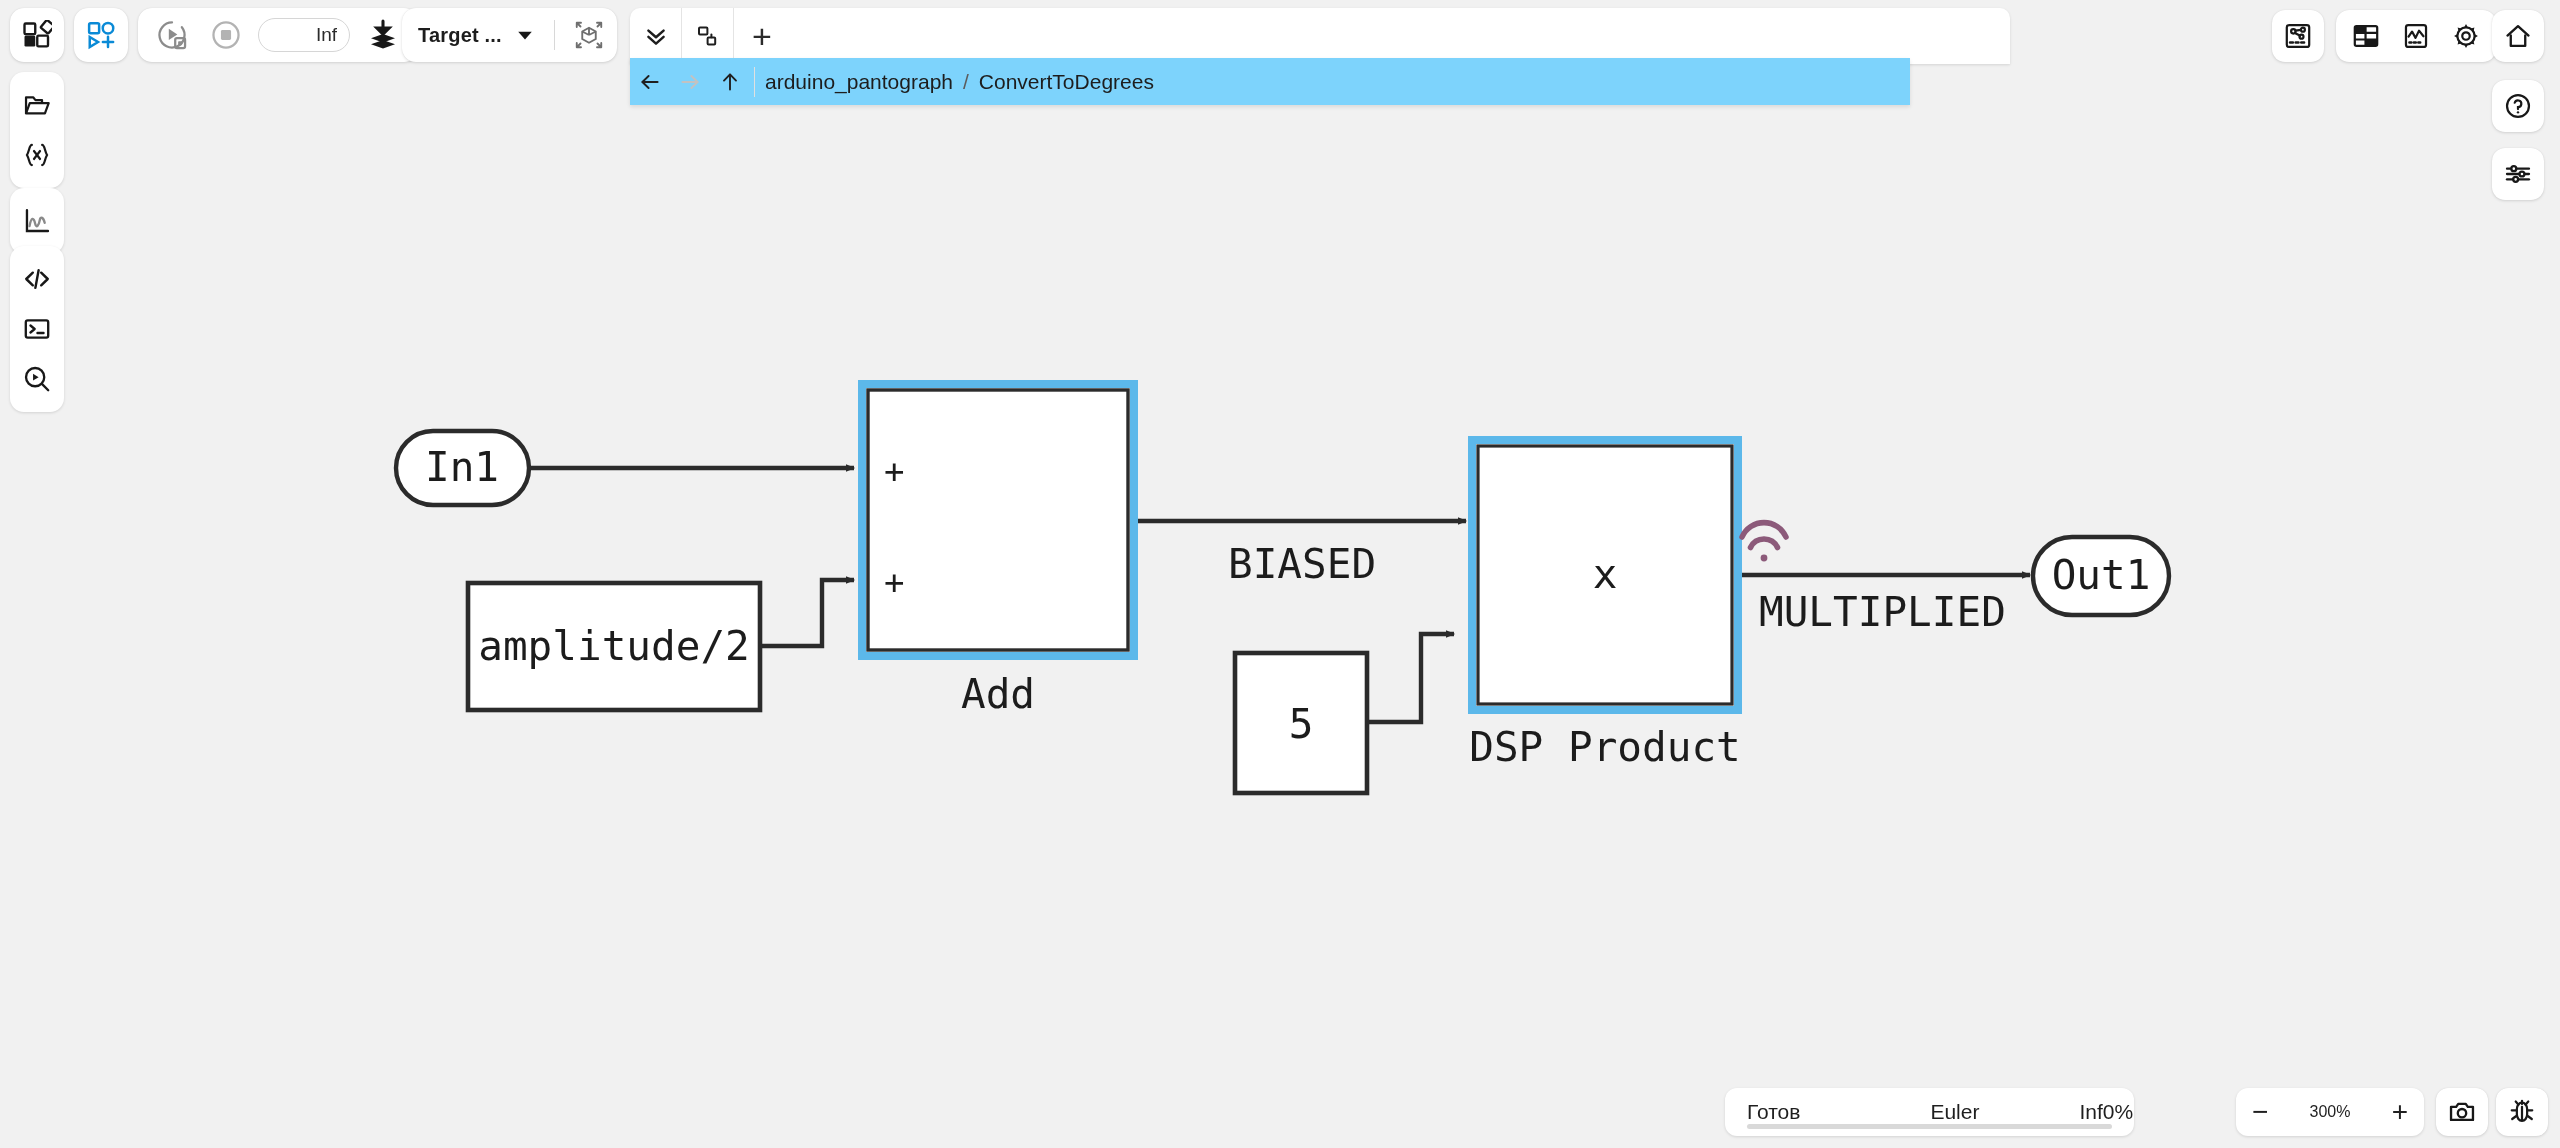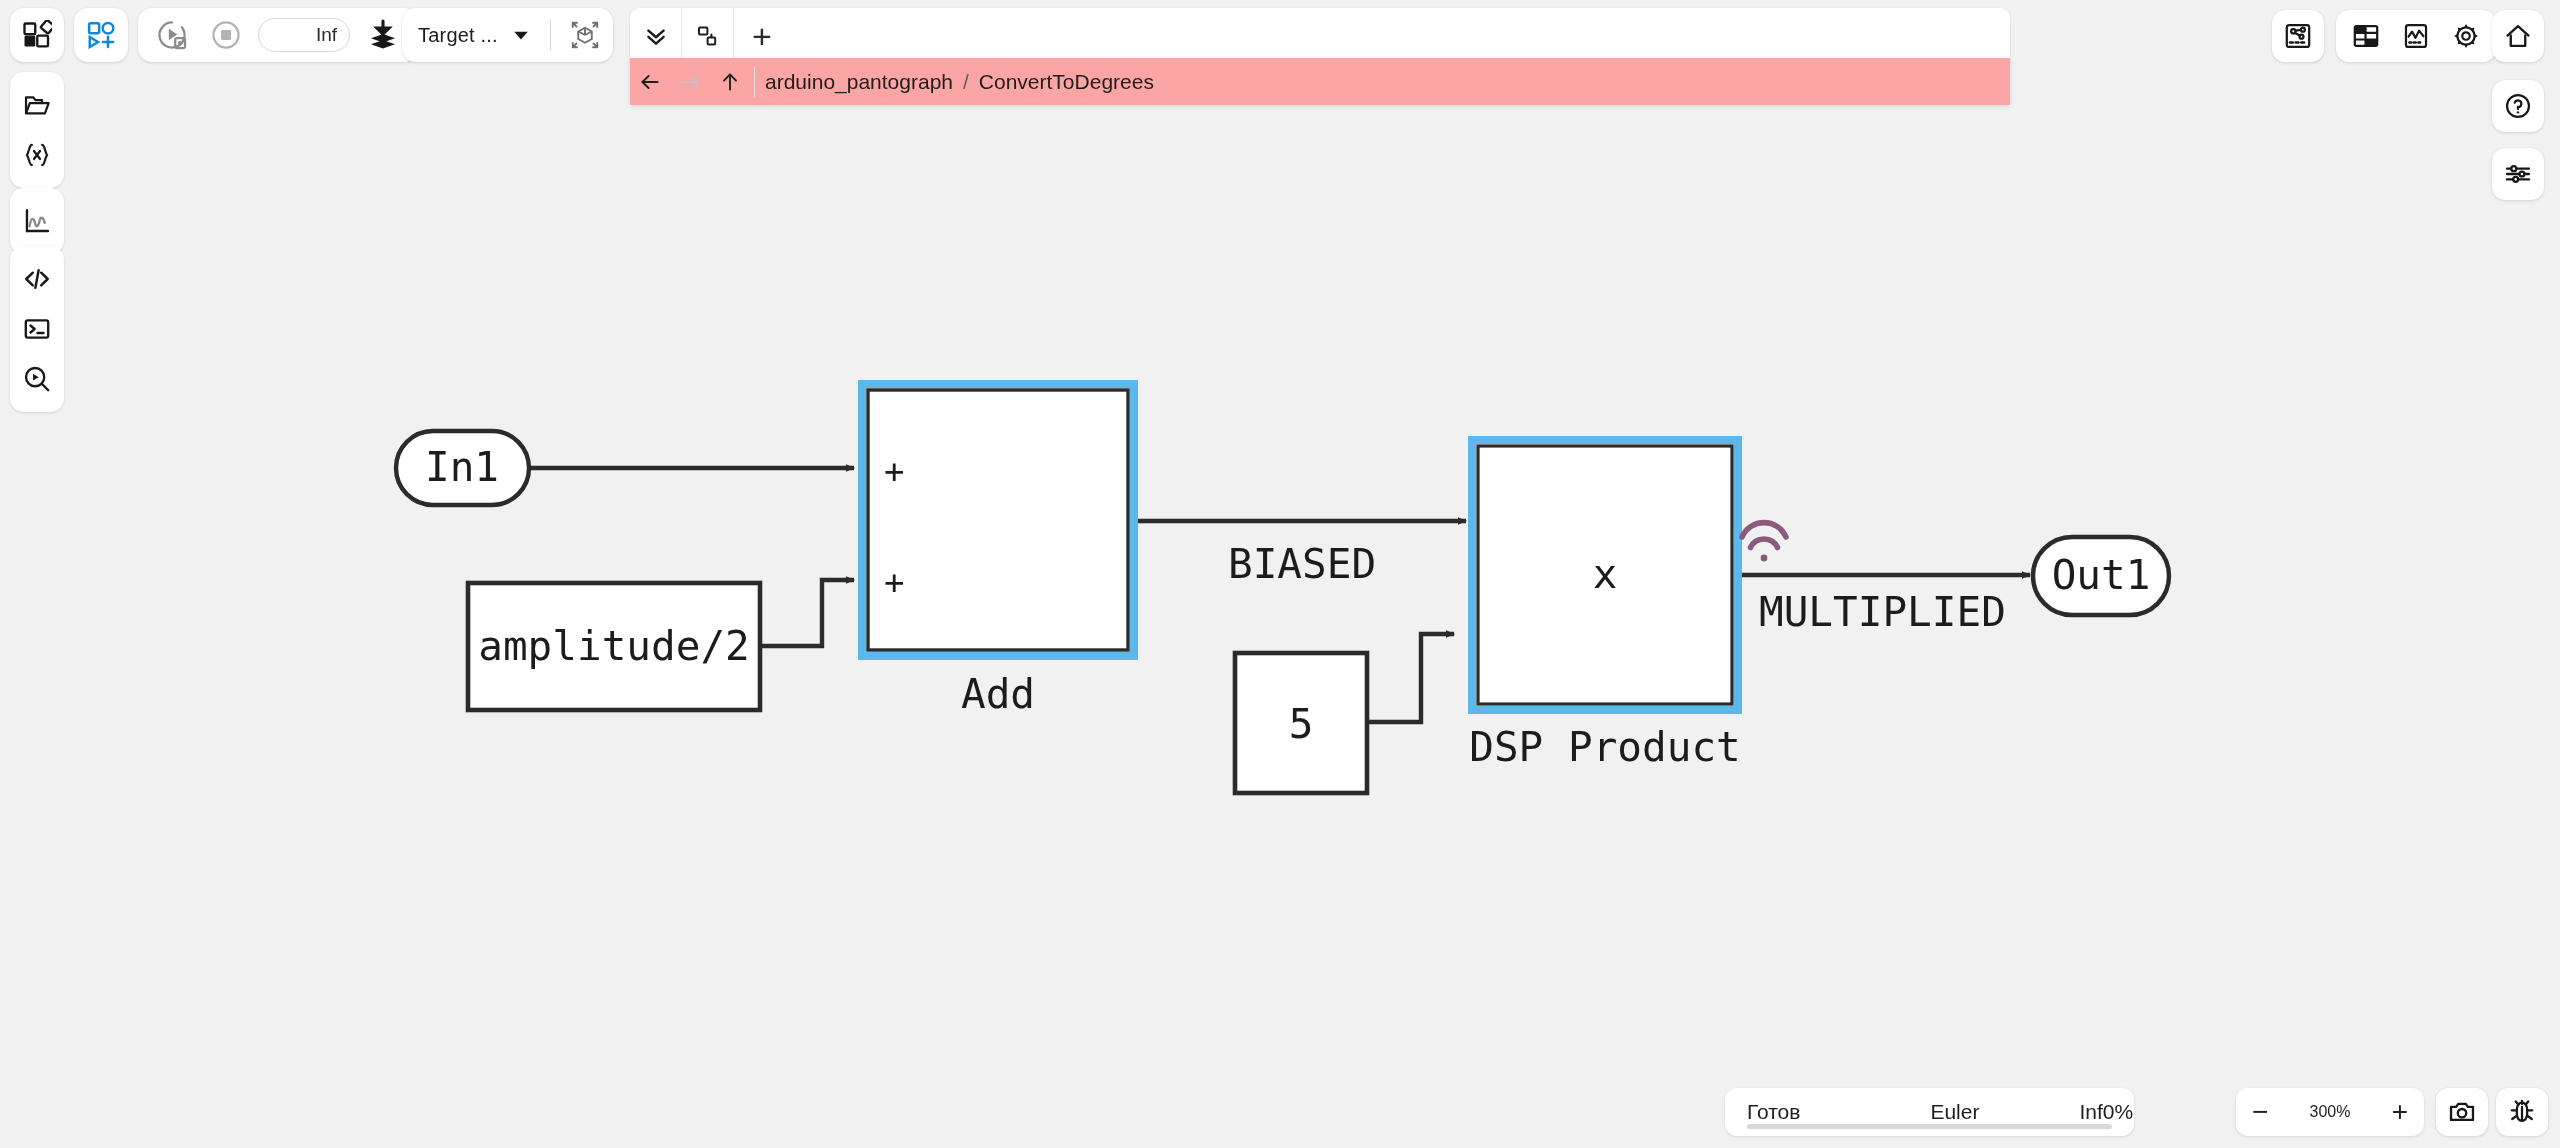--- a/index.html
+++ b/index.html
@@ -25,21 +25,21 @@
     cursor: pointer;
     background: transparent; border: none;
   }
   .iconbtn svg { display: block; }
   .iconbtn.disabled { color: #b3b3b3; }
 
   
   #tb-apps   { left: 10px;  top: 8px;  width: 54px; height: 54px; border-radius: 14px; justify-content: center; }
   #tb-blocks { left: 74px;  top: 8px;  width: 54px; height: 54px; border-radius: 14px; justify-content: center; }
   #tb-run    { left: 138px; top: 8px;  height: 54px; border-radius: 14px; padding: 0 12px; gap: 10px; }
-  #tb-target { left: 402px; top: 8px;  height: 54px; border-radius: 14px; padding: 0 6px 0 16px; gap: 6px; }
+  #tb-target { left: 402px; top: 8px;  height: 54px; border-radius: 14px; padding: 0 6px 0 16px; gap: 6px; font-weight: bold; }
 
   #time-input {
     width: 92px; height: 34px;
     border: 1px solid #d6d6d6; border-radius: 17px;
     background: #fff;
     font-family: "Liberation Sans", sans-serif;
     font-size: 19px; color: #2b2b2b;
     text-align: right; padding-right: 12px;
     outline: none;
   }
@@ -77,22 +77,22 @@
     content: ""; position: absolute; left: 0; right: 0; bottom: 0; height: 5px;
     background: #0a6ebd;
   }
   .tab-title { font-size: 21px; color: #1c1c1c; white-space: nowrap; }
   .tab-close { color: #6a6a6a; font-size: 24px; line-height: 1; padding: 0 2px; cursor: pointer; }
   .tab-new   { width: 56px; display: flex; align-items: center; justify-content: center;
                font-size: 34px; color: #2b2b2b; cursor: pointer; font-weight: 300; }
 
   
   #crumbbar {
-    position: absolute; left: 630px; top: 58px; width: 1380px; height: 47px;
-    background: #fca5a5; box-shadow: 0 2px 4px rgba(0,0,0,.10);
+    position: absolute; left: 630px; top: 58px; width: 1280px; height: 47px;
+    background: #7dd3fc; box-shadow: 0 2px 4px rgba(0,0,0,.10);
     display: flex; align-items: center;
   }
   .navbtn { width: 40px; height: 47px; display: flex; align-items: center; justify-content: center;
             font-size: 23px; color: #1f1f1f; cursor: pointer; }
   .navbtn.dim { color: #c2c2c2; }
   #crumb-sep { width: 1px; height: 30px; background: #e0e0e0; margin: 0 10px 0 4px; }
   .crumb { font-size: 21px; color: #1d1d1d; cursor: pointer; }
   .crumb-slash { font-size: 21px; color: #5c5c5c; margin: 0 10px; }
 
   

